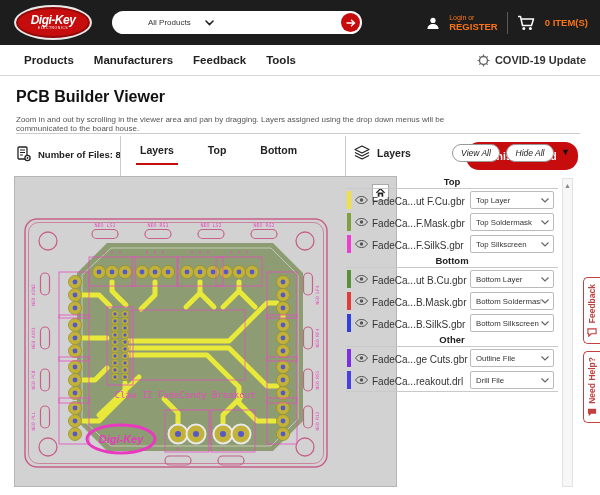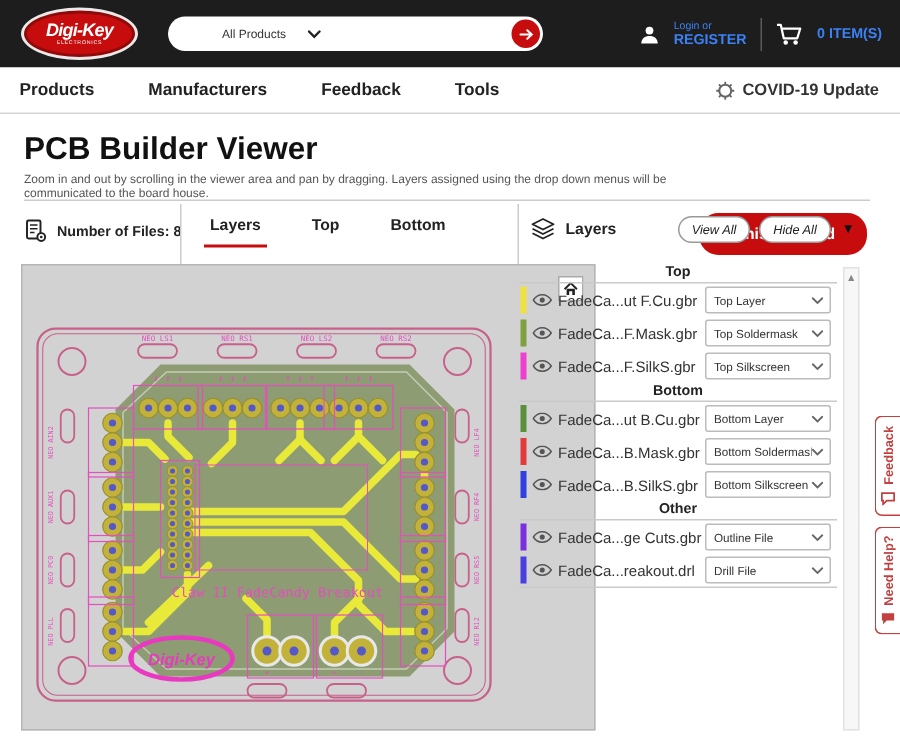--- a/index.html
+++ b/index.html
@@ -14,36 +14,36 @@
           display:flex; flex-direction:column; align-items:center; justify-content:center; }
   .logo .l1 { color:#fff; font-weight:bold; font-style:italic; font-size:12px; letter-spacing:-0.5px; line-height:11px; }
   .logo .l2 { color:#fff; font-size:3.5px; letter-spacing:0.5px; }
   .search { position:absolute; left:112px; top:11px; width:250px; height:23px; background:#fff;
             border-radius:12px; display:flex; align-items:center; }
   .search .cat { font-size:8px; color:#333; padding-left:12px;margin-left:24px; }
   .search .chev { margin-left:14px; display:flex; }
   .search input { flex:1; border:none; outline:none; background:transparent; font-size:9px; padding:0 6px; min-width:10px; }
   .search .go { width:19px; height:19px; background:#c60c0c; border-radius:50%; margin-right:2px;
                 display:flex; align-items:center; justify-content:center; flex:none; cursor:pointer; }
-  .hdr-right { position:absolute; right:12px; top:0; height:45px; display:flex; align-items:center; gap:9px; color:#3b82f6; }
+  .hdr-right { position:absolute; right:12px; top:0; height:45px; display:flex; align-items:center; gap:9px; color:#f97316; }
   .login-txt .a { font-size:7px; line-height:8px; }
   .login-txt .b { font-size:9.5px; font-weight:bold; line-height:10px; }
   .hdr-div { width:1px; height:22px; background:#5a5a5a; }
   .cart-txt { font-size:9.5px; font-weight:bold; }
 
   
   .nav { position:absolute; left:0; top:45px; width:600px; height:31px; background:#fff;
          border-bottom:1px solid #d6d6d6; display:flex; align-items:center; }
-  .nav .items { display:flex; gap:36px; padding-left:13px; }
+  .nav .items { display:flex; gap:20px; padding-left:24px; }
   .nav .it { font-size:11.5px; font-weight:bold; color:#222; cursor:pointer; }
   .covid { position:absolute; right:14px; display:flex; align-items:center; gap:5px;
            font-size:11px; font-weight:bold; color:#333; cursor:pointer; }
 
   
-  .ptitle { position:absolute; left:16px; top:88px; font-size:21px; font-weight:bold; color:#111; }
+  .ptitle { position:absolute; left:16px; top:88px; font-size:16px; font-weight:bold; color:#111; }
   .psub { position:absolute; left:16px; top:115px; width:430px; font-size:8px; color:#555; }
   .finish { position:absolute; right:22px; top:102px; width:112px; height:28px; background:#c60c0c;
             border:none; border-radius:13px; color:#fff; font-weight:bold; font-size:10.5px;
             font-family:"Liberation Sans",sans-serif; cursor:pointer;margin-top:40px; }
   .hr1 { position:absolute; left:16px; top:133px; width:564px; height:1px; background:#ccc; }
 
   
   .tbar { position:absolute; left:0; top:134px; width:600px; height:42px; }
   .tb-files { position:absolute; left:16px; top:12px; display:flex; align-items:center; gap:6px;
               font-size:9.5px; font-weight:bold; color:#222; }

